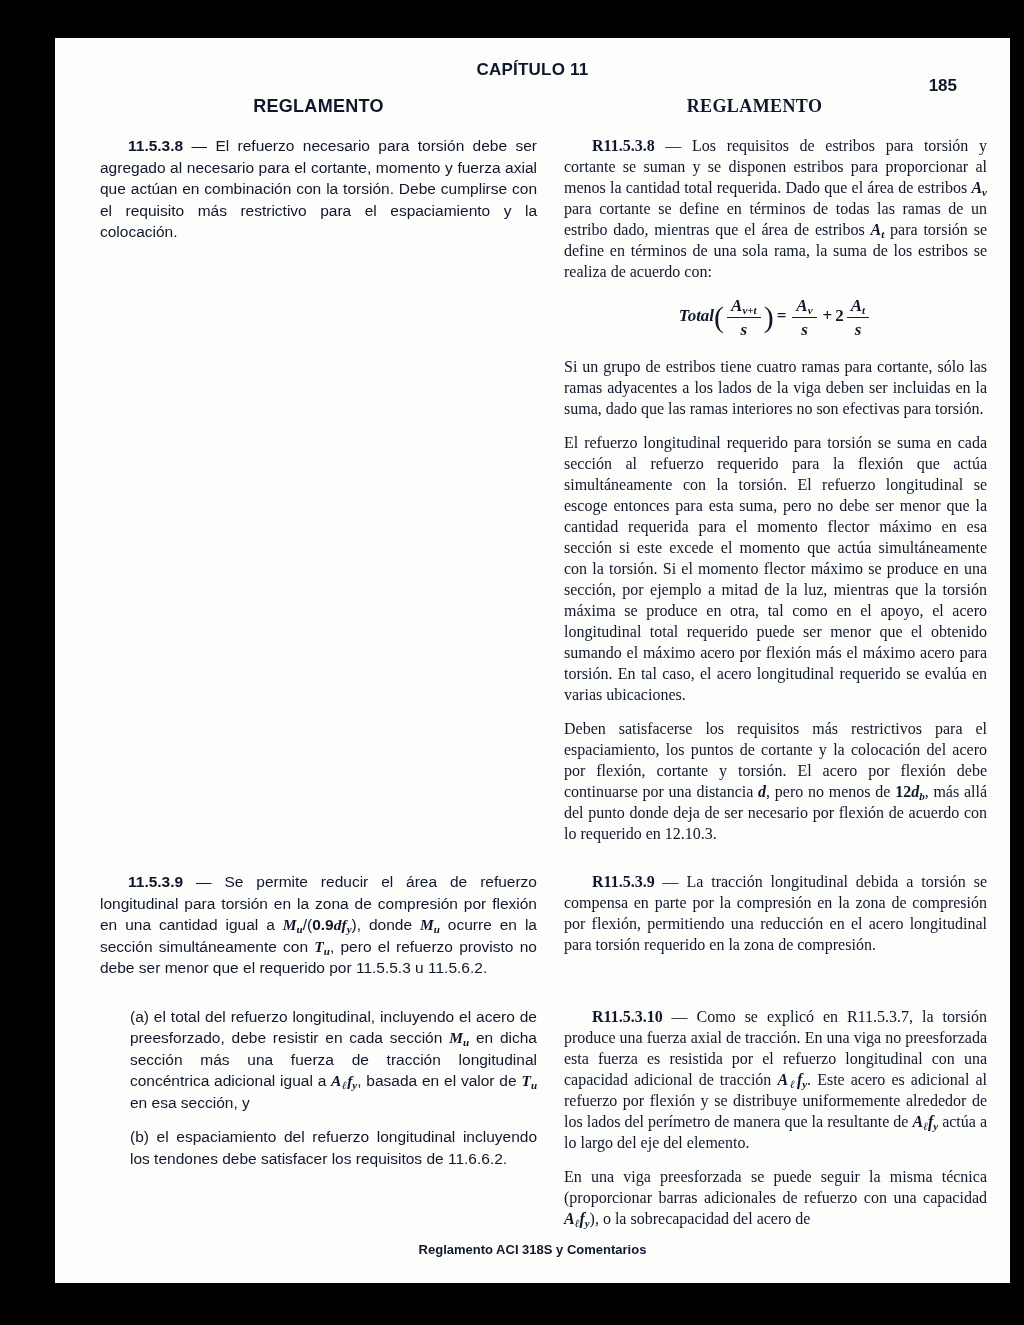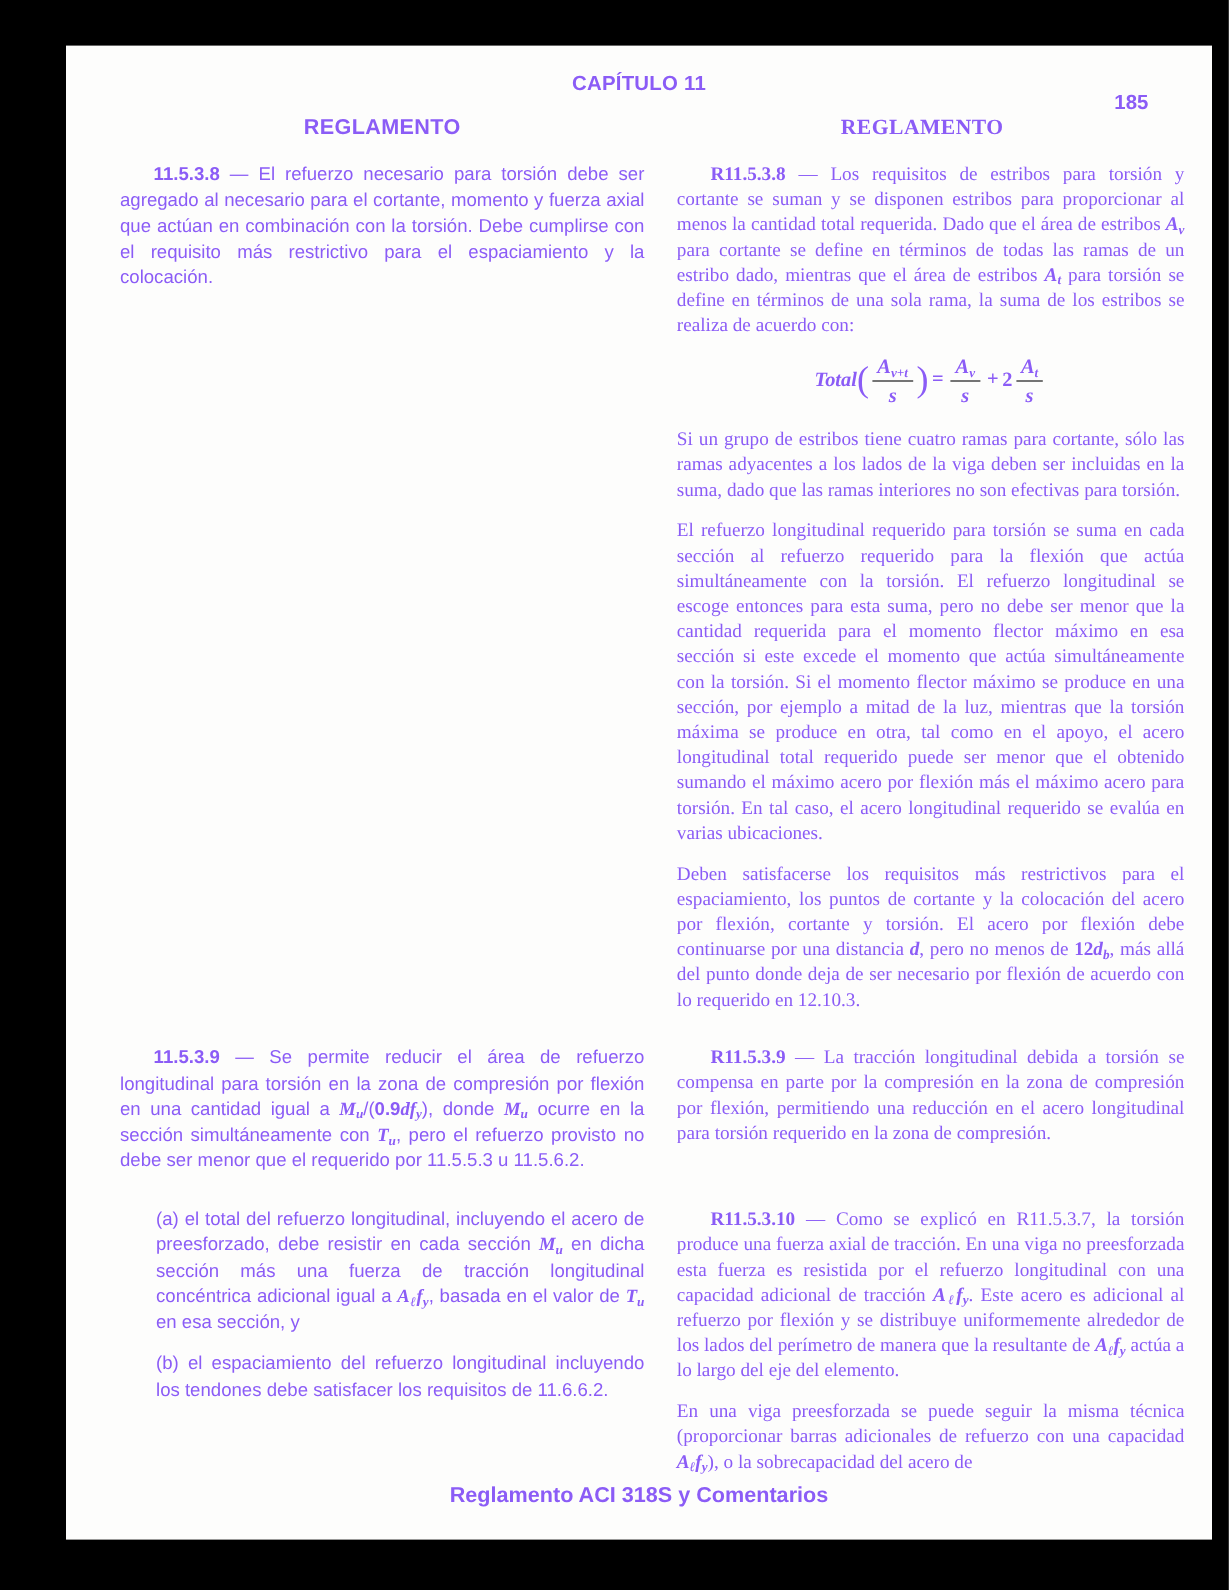--- a/index.html
+++ b/index.html
@@ -2,34 +2,34 @@
 <html><head>
 <meta charset="utf-8">
 <style>
   html,body{margin:0;padding:0;}
   body{
     width:1024px;height:1325px;background:#000;position:relative;
     font-family:"Liberation Sans",sans-serif;
   }
   .page{
     position:absolute;left:55px;top:38px;width:955px;height:1245px;
-    background:#fdfdfc;color:#8b5cf6;overflow:hidden;
+    background:#fdfdfc;color:#0f172a;overflow:hidden;
     box-sizing:border-box;padding:22px 45px 0 45px;
   }
   .page-header{position:relative;height:22px;margin-bottom:14px;}
   .chapter{
     display:block;text-align:center;font-weight:bold;font-size:17px;
     letter-spacing:.2px;font-family:"Liberation Sans",sans-serif;
   }
   .pagenum{
     position:absolute;right:8px;top:0;font-weight:bold;font-size:17px;
     font-family:"Liberation Sans",sans-serif;
     margin-top:16px;
   }
-  .col-heads{display:grid;grid-template-columns:437px 423px;column-gap:20px;margin-bottom:18px;}
+  .col-heads{display:grid;grid-template-columns:437px 423px;column-gap:6px;margin-bottom:18px;}
   .col-head{text-align:center;font-weight:bold;font-size:18px;}
   .col-head.sans{font-family:"Liberation Sans",sans-serif;letter-spacing:.3px;}
   .col-head.serif{font-family:"Liberation Serif",serif;letter-spacing:.4px;}
   .grid{display:grid;grid-template-columns:437px 423px;column-gap:15px;row-gap:14px;gap:27px;}
   .cell{min-width:0;}
   .regl{
     font-family:"Liberation Sans",sans-serif;font-size:15.5px;line-height:21.5px;
     text-align:justify;
   }
   .coment{
@@ -46,21 +46,21 @@
     text-align:center;margin:6px 0 16px 0;font-size:17px;
     font-family:"Liberation Serif",serif;white-space:nowrap;
   }
   .formula .frac{display:inline-block;vertical-align:middle;text-align:center;margin:0 3px;}
   .formula .top{display:block;padding:0 4px 1px 4px;border-bottom:1.5px solid #1b1b1b;}
   .formula .bot{display:block;padding-top:1px;}
   .formula .bp{font-size:30px;font-weight:400;vertical-align:middle;position:relative;top:-1px;}
   .formula .eq{font-weight:bold;margin:0 3px;}
   .page-footer{
     position:absolute;left:0;right:0;bottom:26px;text-align:center;
-    font-family:"Liberation Sans",sans-serif;font-weight:bold;font-size:18px;
+    font-family:"Liberation Sans",sans-serif;font-weight:bold;font-size:13px;
   }
 </style>
 </head>
 <body>
 
 <div class="page">
 
   <div class="page-header">
     <span class="chapter">CAPÍTULO 11</span>
     <span class="pagenum">185</span>

